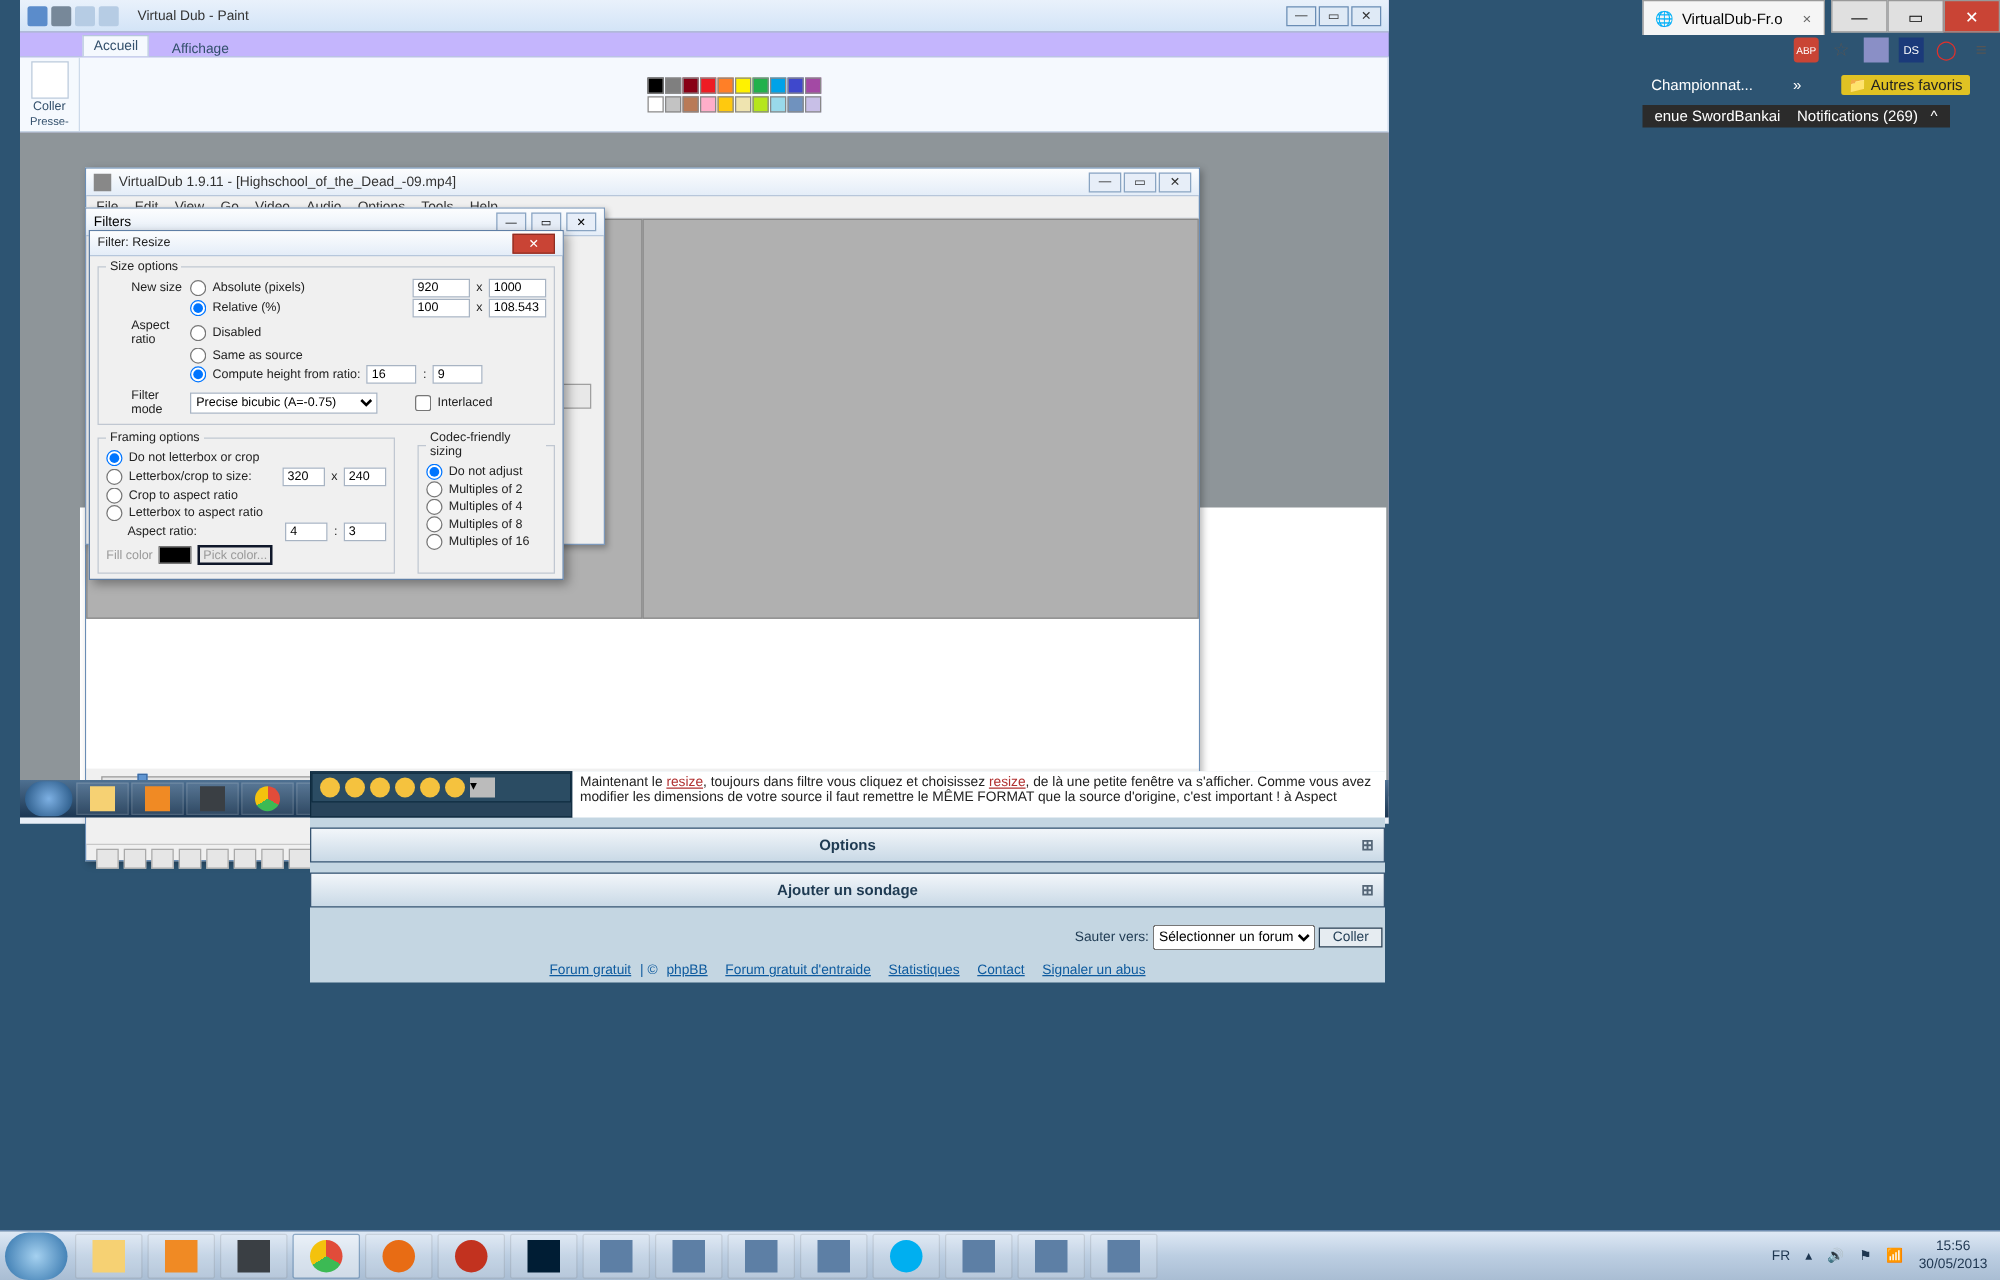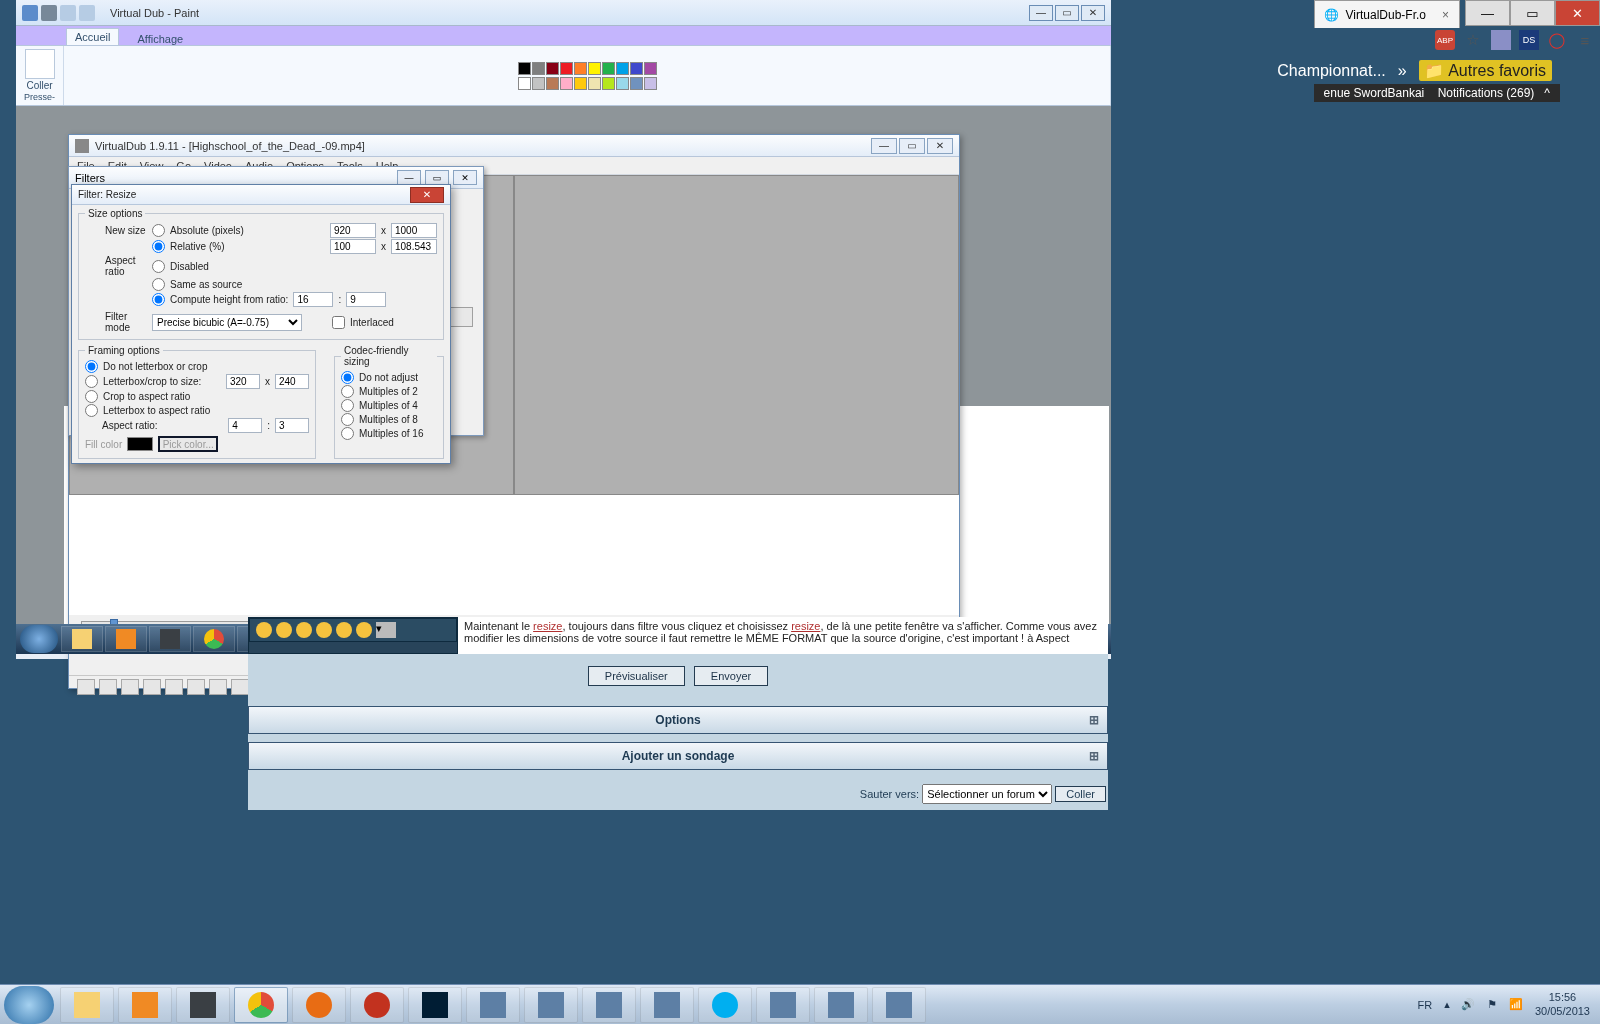--- a/index.html
+++ b/index.html
@@ -4,21 +4,21 @@
 <style>
 * { box-sizing: border-box; margin: 0; padding: 0; font-family: "Segoe UI", Tahoma, sans-serif; }
 body { width: 1600px; height: 1024px; background: #2d5472; overflow: hidden; position: relative; font-size: 11px; }
 
 
 .chrome-tab { position: absolute; top: 0; right: 140px; height: 28px; background: #f5f5f5; border: 1px solid #999; border-bottom: none; padding: 4px 10px; font-size: 12px; display: flex; align-items: center; gap: 6px; }
 .chrome-tab .x { color: #666; margin-left: 10px; }
 .chrome-winctl { position: absolute; top: 0; right: 0; display: flex; }
 .chrome-winctl div { width: 45px; height: 26px; display: flex; align-items: center; justify-content: center; background: #e0e0e0; border: 1px solid #999; font-size: 13px; }
 .chrome-winctl .close { background: #c94435; color: #fff; }
-.chrome-bkmk { position: absolute; top: 60px; right: 48px; color: #fff; font-size: 16px; display: flex; gap: 12px; align-items: center; }
+.chrome-bkmk { position: absolute; top: 60px; right: 24px; color: #fff; font-size: 12px; display: flex; gap: 32px; align-items: center; }
 .chrome-bkmk .fav { background: #e0c223; padding: 1px 6px; border-radius: 2px; color: #222; }
 .chrome-ext { position: absolute; top: 30px; right: 5px; display: flex; gap: 8px; align-items: center; }
 .chrome-ext span { width: 20px; height: 20px; display: inline-flex; align-items: center; justify-content: center; color: #555; font-size: 15px; }
 
 
 .shot { position: absolute; left: 16px; top: 0; width: 1095px; height: 654px; background: #c4b5fd; }
 
 
 .paint-top { height: 26px; background: linear-gradient(#e9f1fb,#d3e4f7); border-bottom: 1px solid #a8b8cc; display: flex; align-items: center; padding: 0 6px; font-size: 11px; color: #333; }
 .paint-top .qicons { display: flex; gap: 3px; margin-right: 15px; }
@@ -479,40 +479,43 @@
           <span></span>
         <span style="border-radius:0;background:#bbb;width:20px">▾</span>
       </div>
     </div>
     <div style="flex:1">
       <div class="msgtxt">
         Maintenant le <span class="rs">resize</span>,<span> toujours dans filtre vous cliquez et choisissez </span><span class="rs">resize</span><span>, de là une petite fenêtre va s'afficher. Comme vous avez modifier les dimensions de votre source il faut remettre le MÊME FORMAT que la source d'origine, c'est important ! à Aspect</span>
       </div>
     </div>
   </div>
-  <div class="submit">
-    <span class="pillbtn">Prévisualiser</span>
-    <span class="pillbtn">Envoyer</span>
-  </div>
   <div class="panel">
       <div class="panelhd">
     <span>Options</span>
         <span class="plus">⊞</span>
   </div>
     </div>
   <div class="panel">
       <div class="panelhd">
     <span>Ajouter un sondage</span>
         <span class="plus">⊞</span>
   </div>
     </div>
   <div class="jump">
     <span>Sauter vers:</span>
     <select><option>Sélectionner un forum</option></select>
     <span class="go">Coller</span>
+  </div>
+  <div class="foot">
+    <a>Forum gratuit</a><span> | © </span><a>phpBB</a>&nbsp;
+    <a>Forum gratuit d'entraide</a>&nbsp;
+    <a>Statistiques</a>&nbsp;
+    <a>Contact</a>&nbsp;
+    <a>Signaler un abus</a>
   </div>
 </div>
 
 <div class="outer-taskbar">
   <div class="start"></div>
   <div class="tbtn">
       <span class="c-folder"></span>
     </div>
   <div class="tbtn">
       <span class="c-wm"></span>

